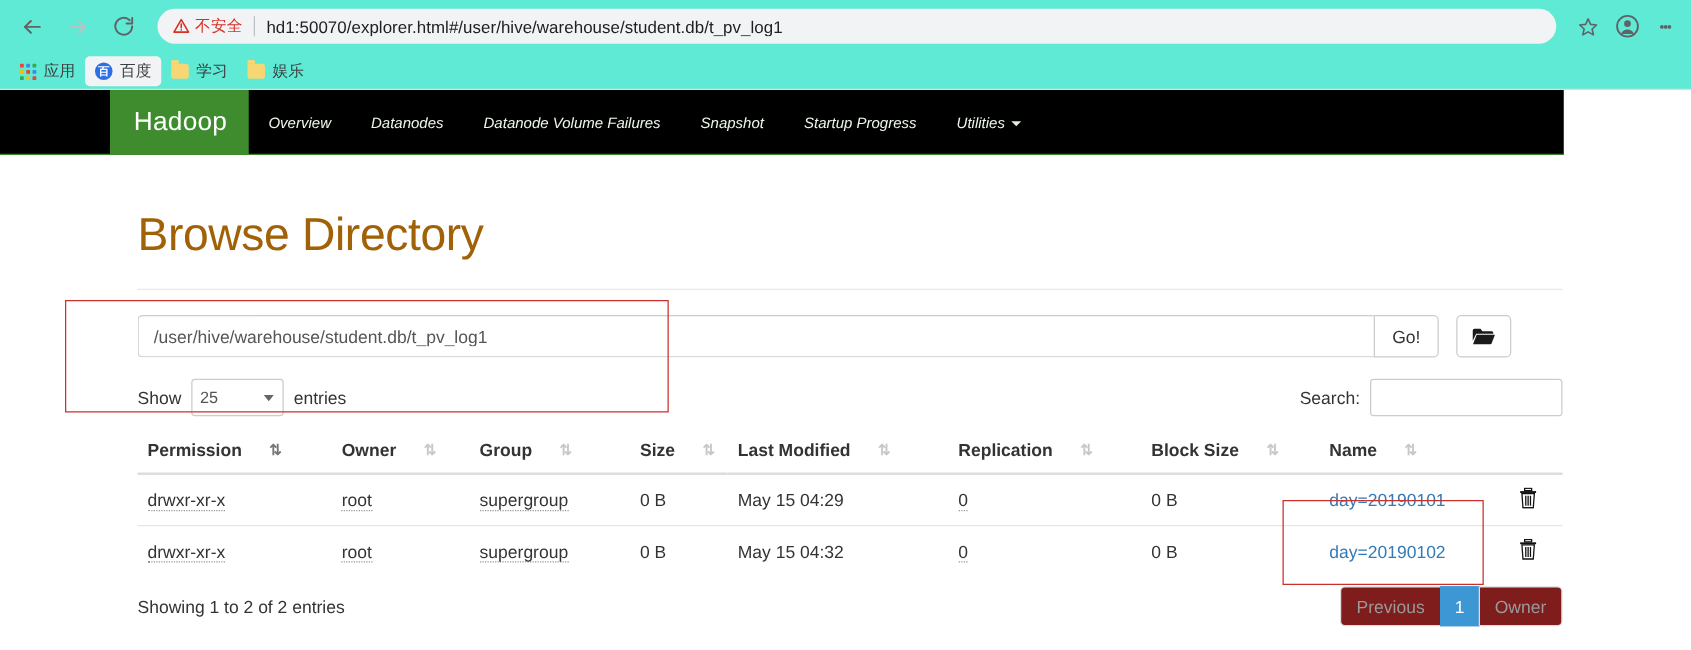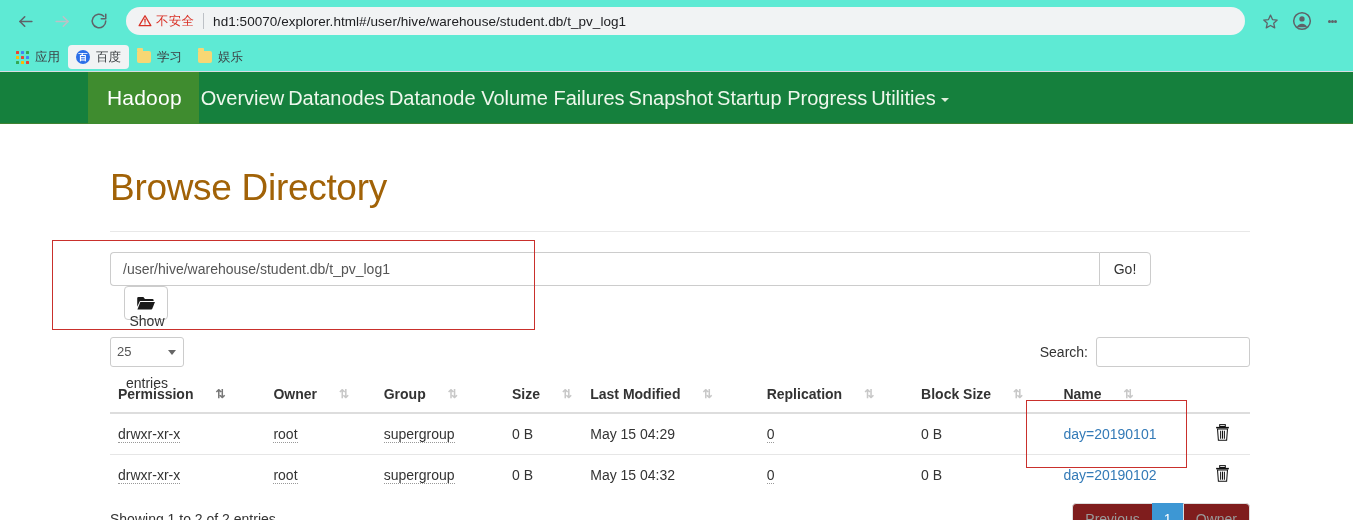--- a/index.html
+++ b/index.html
@@ -118,46 +118,47 @@
     width:6px; height:3px; background:#f7d774; border-radius:1px 1px 0 0;
   }
   .chrome-bottom-border {
     position:absolute; top:71px; left:0;
     width: 1353px; height: 1px; background:#dadce0;
   }
 
   
   .hadoop-navbar {
     position: absolute; top: 72px; left: 0;
-    width: 1353px; height: 52px;
-    background: #15803d;
+    width: 1251px; height: 52px;
+    background: #000000;
     border-bottom: 1px solid #3f8232;
   }
   .navbar-inner {
     position: relative;
     height: 52px;
     padding-left: 88px;
     display: flex; align-items: center;
   }
   .brand {
     background: #3f8c2f;
     color: #ffffff;
     font-size: 21px;
     height: 52px;
     line-height: 52px;
     padding: 0 17px 0 19px;
     letter-spacing: .2px;
   }
   .nav-links { display: flex; align-items: center; }
   .nav-link {
     color: #eef7ec;
-    font-size: 20px;
-    padding: 0 2px;
+    font-size: 12px;
+    padding: 0 16px;
     line-height: 52px;
     white-space: nowrap;
+    font-style: italic;
   }
   .caret {
     display: inline-block;
     width: 0; height: 0;
     margin-left: 5px;
     border-left: 4px solid transparent;
     border-right: 4px solid transparent;
     border-top: 4px solid #dfeedb;
     vertical-align: middle;
   }
@@ -181,21 +182,21 @@
   }
   .title-rule {
     margin-top: 22px;
     border: 0; border-top: 1px solid #e8e8e8;
     width: 1140px;
   }
 
   
   .path-row {
     margin-top: 20px;
-    display: flex; align-items: flex-start; flex-direction: column;
+    display: flex; align-items: flex-start;
   }
   .input-group {
     display: flex;
     width: 1041px;
   }
   .path-input {
     flex: 1;
     height: 34px;
     border: 1px solid #cccccc;
     border-right: none;
@@ -229,21 +230,21 @@
   }
 
   
   .dt-controls {
     margin-top: 16px;
     display: flex; align-items: center; justify-content: space-between;
     height: 32px;
   }
   .dt-length {
     font-size: 14px; color: #333333;
-    display: flex; align-items: center; gap: 8px; flex-direction: column;
+    display: flex; align-items: center; gap: 8px;
   }
   .dt-select {
     width: 74px; height: 30px;
     border: 1px solid #cccccc;
     border-radius: 3px;
     background: #ffffff;
     font-size: 13px;
     color: #555555;
     padding: 0 6px;
     font-family: "Liberation Sans", sans-serif;

